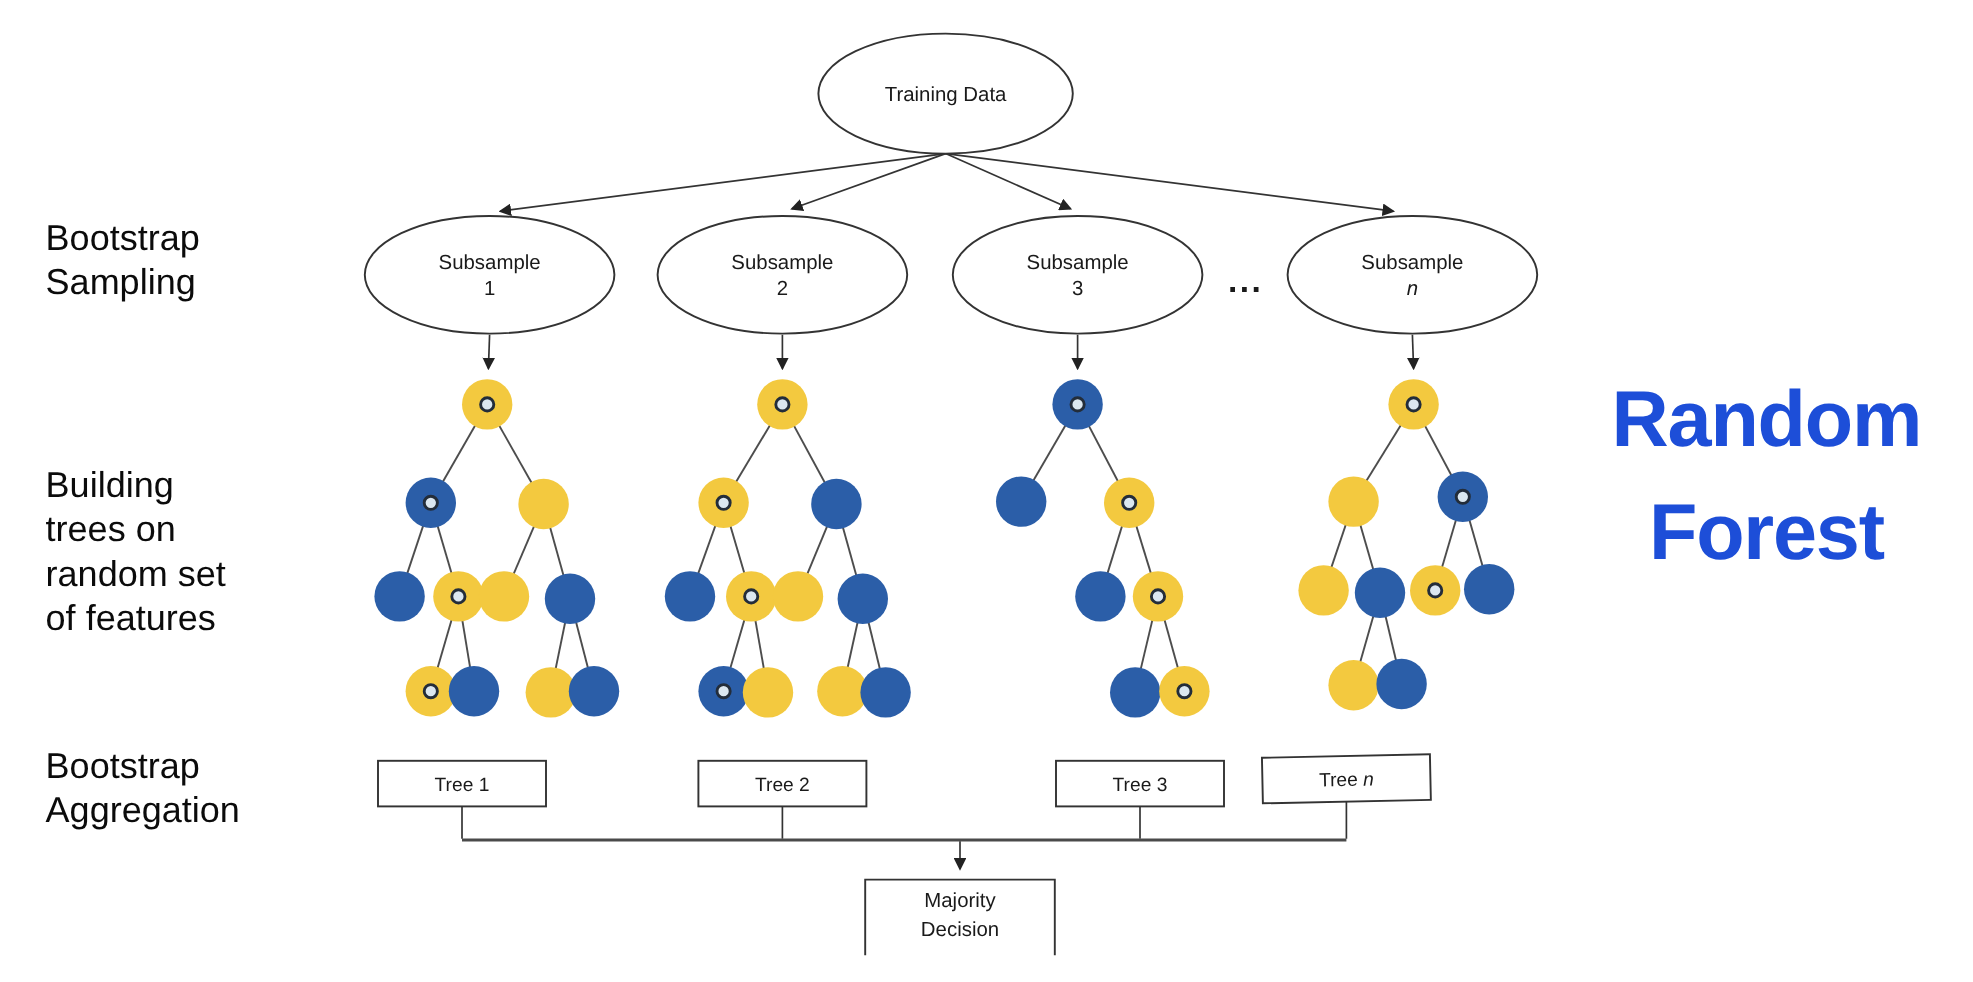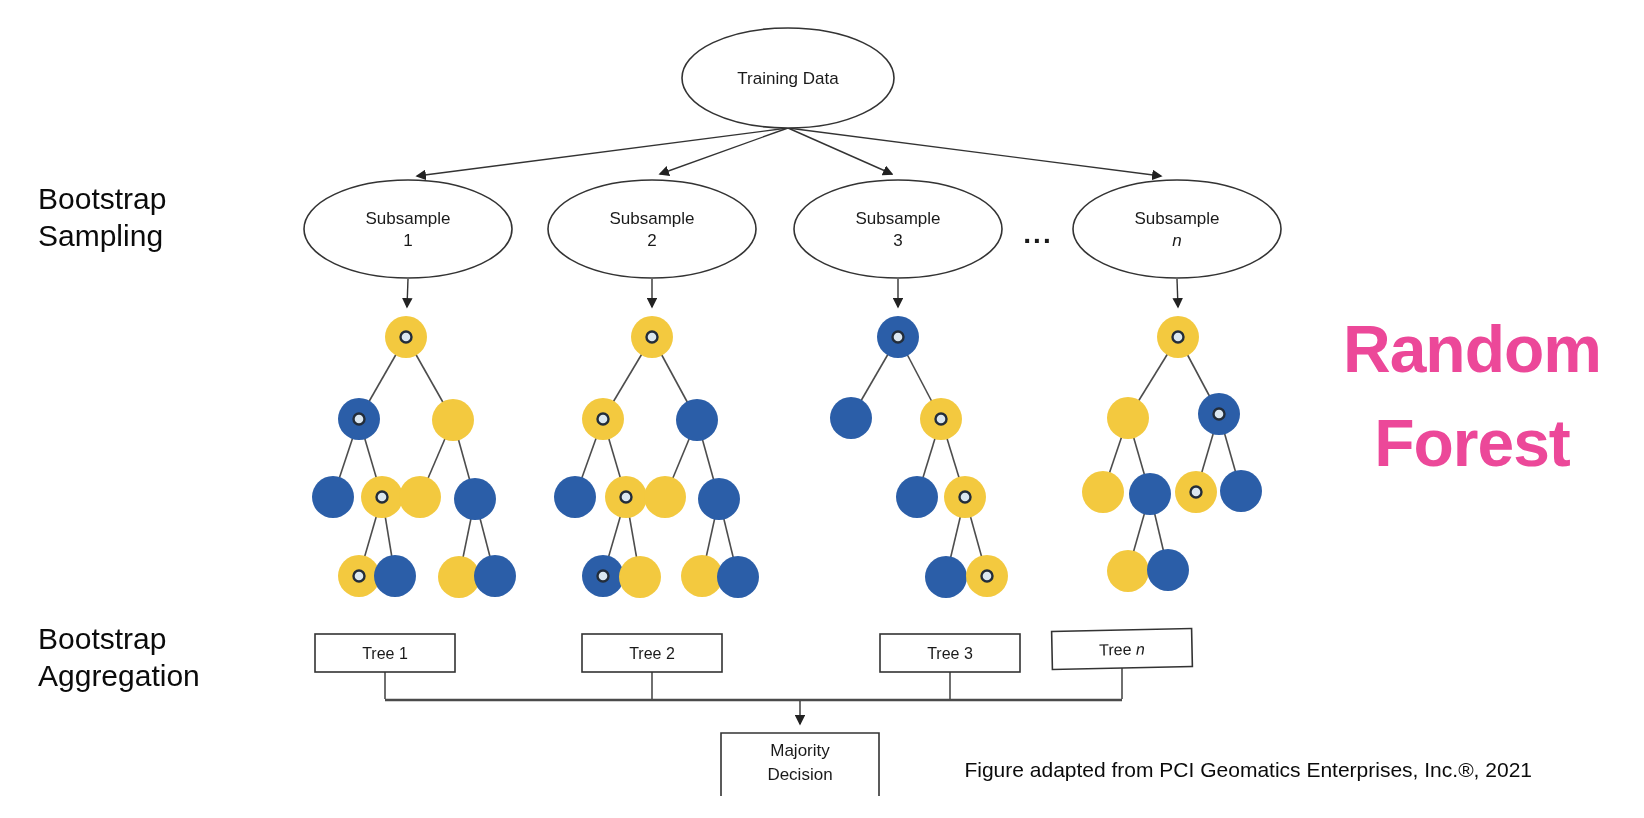--- a/index.html
+++ b/index.html
@@ -35,27 +35,30 @@
   .dots{font-size:28px;font-weight:bold;fill:#1a1a1a;text-anchor:middle;letter-spacing:2px;}
   .it{font-style:italic;}
 </style>
 </head>
 <body>
 
 <div class="canvas">
 
   <div id="label-sampling" class="stage-label">Bootstrap
 Sampling</div>
+  <div id="label-building" class="stage-label">Building
+trees on
+random set
+of features</div>
   <div id="label-aggregation" class="stage-label">Bootstrap
 Aggregation</div>
 
-  <div class="big-title" id="big-title" style="color: #ec4899;">Random
+  <div class="big-title" id="big-title" style="color: #1d4ed8;">Random
 Forest</div>
 
-  <div class="caption">Figure adapted from PCI Geomatics Enterprises, Inc.®, 2021</div>
 
   <svg class="diagram" width="1644" height="818" viewBox="0 0 1644 818">
     <defs>
       <marker id="arrow" viewBox="0 0 10 10" refX="8.5" refY="5" markerWidth="7.5" markerHeight="7.5" orient="auto-start-reverse">
         <path d="M0,0 L10,5 L0,10 z" fill="#222222"></path>
       </marker>
     </defs>
 
     <g>
       <line class="flow" x1="788" y1="128" x2="417" y2="176" marker-end="url(#arrow)"></line>

